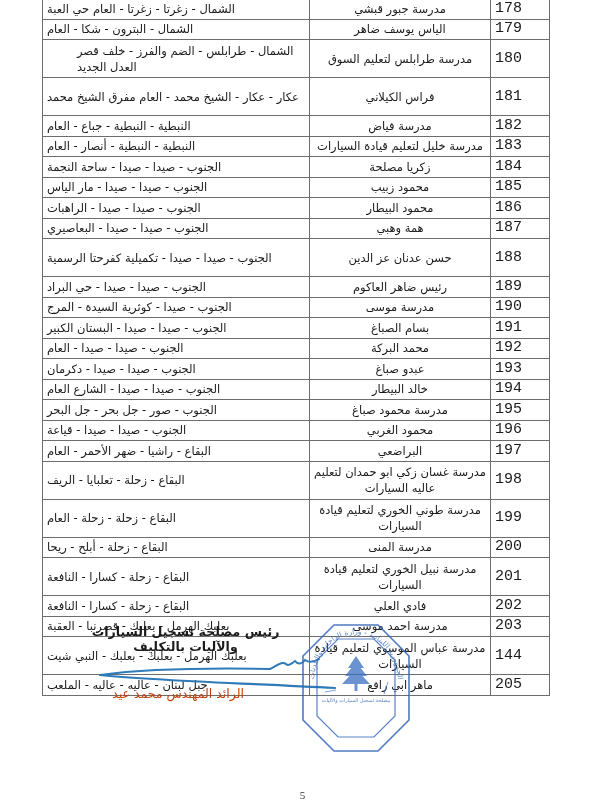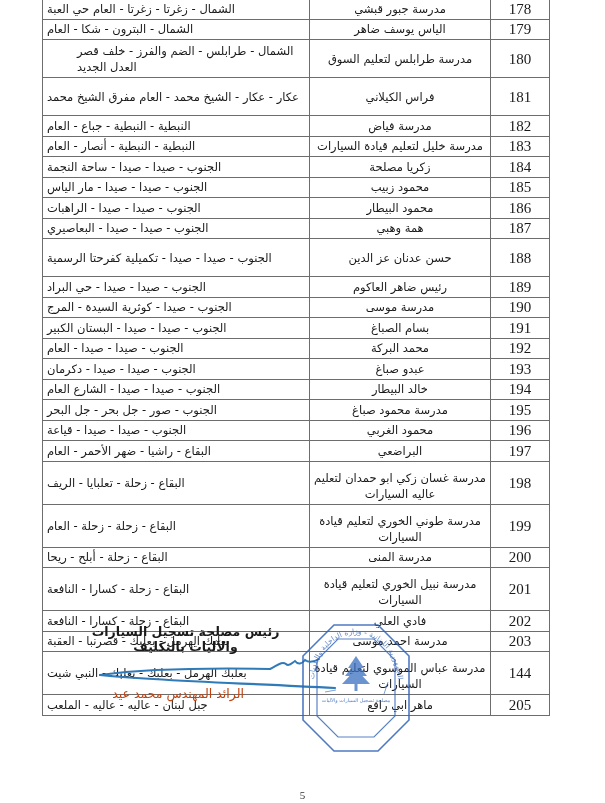--- a/index.html
+++ b/index.html
@@ -10,28 +10,28 @@
   }
   #doc-table {
     position: absolute; left: 42px; top: -2px; width: 508px;
     border-collapse: collapse; direction: rtl; table-layout: fixed;
   }
   #doc-table td {
     border: 1px solid #6d6d6d; padding: 0 4px; vertical-align: middle;
     font-size: 11.5px; line-height: 16px;
   }
   #doc-table td.num {
-    width: 50px; text-align: center;
-    font-family: Liberation Serif, serif; font-size: 15px;
+    width: 50px; text-align: left;
+    font-family: Liberation Mono, monospace; font-size: 15px;
   }
   #doc-table td.name { width: 172px; text-align: center; }
   #doc-table td.addr { text-align: left; white-space: nowrap; overflow: hidden; }
   #doc-table tr { height: 20.5px; }
   #doc-table tr.tall { height: 38px; }
-  #doc-table td.name.two { padding-top: 8px; padding-bottom: 2px; }
+  #doc-table td.name.two { padding-top: 2px; padding-bottom: 2px; }
 
   .sig-title {
     position: absolute; left: 68px; top: 624px; width: 235px;
     direction: rtl; text-align: center; font-weight: bold; font-size: 12.5px;
     color: #1a1a1a;
   }
   .sig-name {
     position: absolute; left: 94px; top: 686px; width: 150px;
     direction: rtl; text-align: right; font-weight: normal; font-size: 12.5px;
     color: #c2410c;

